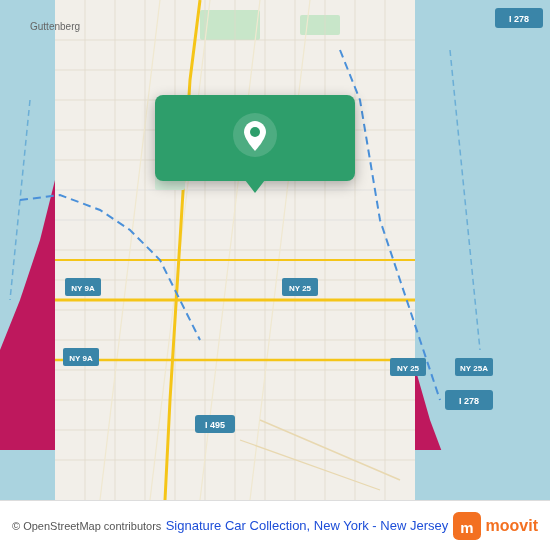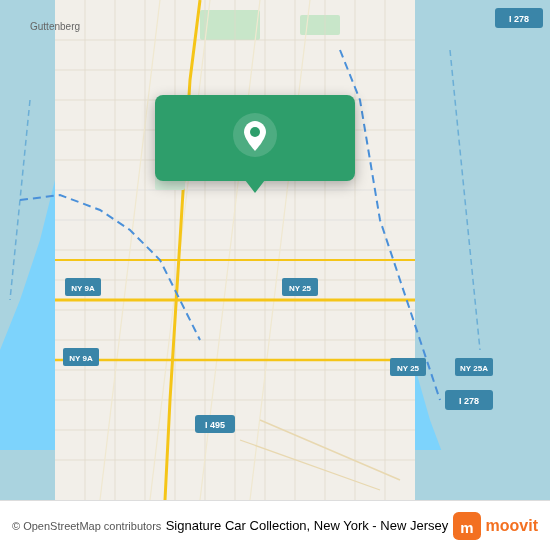--- a/index.html
+++ b/index.html
@@ -10,21 +10,21 @@
       font-family: Arial, sans-serif;
       position: relative;
     }
 
     
     #map-container {
       width: 550px;
       height: 500px;
       position: relative;
       overflow: hidden;
-      background: #7dd3fc;
+      background: #be185d;
     }
 
     
     #map-svg {
       width: 100%;
       height: 100%;
     }
 
     
     #popup-card {
@@ -82,21 +82,21 @@
       border-top: 1px solid #ddd;
     }
 
     #attribution {
       font-size: 11px;
       color: #555;
     }
 
     #location-label {
       font-size: 13px;
-      color: #000000;
+      color: #1d4ed8;
       font-weight: 500;
     }
 
     #moovit-logo {
       display: flex;
       align-items: center;
       gap: 5px;
       font-size: 16px;
       font-weight: bold;
       color: #f37021;

